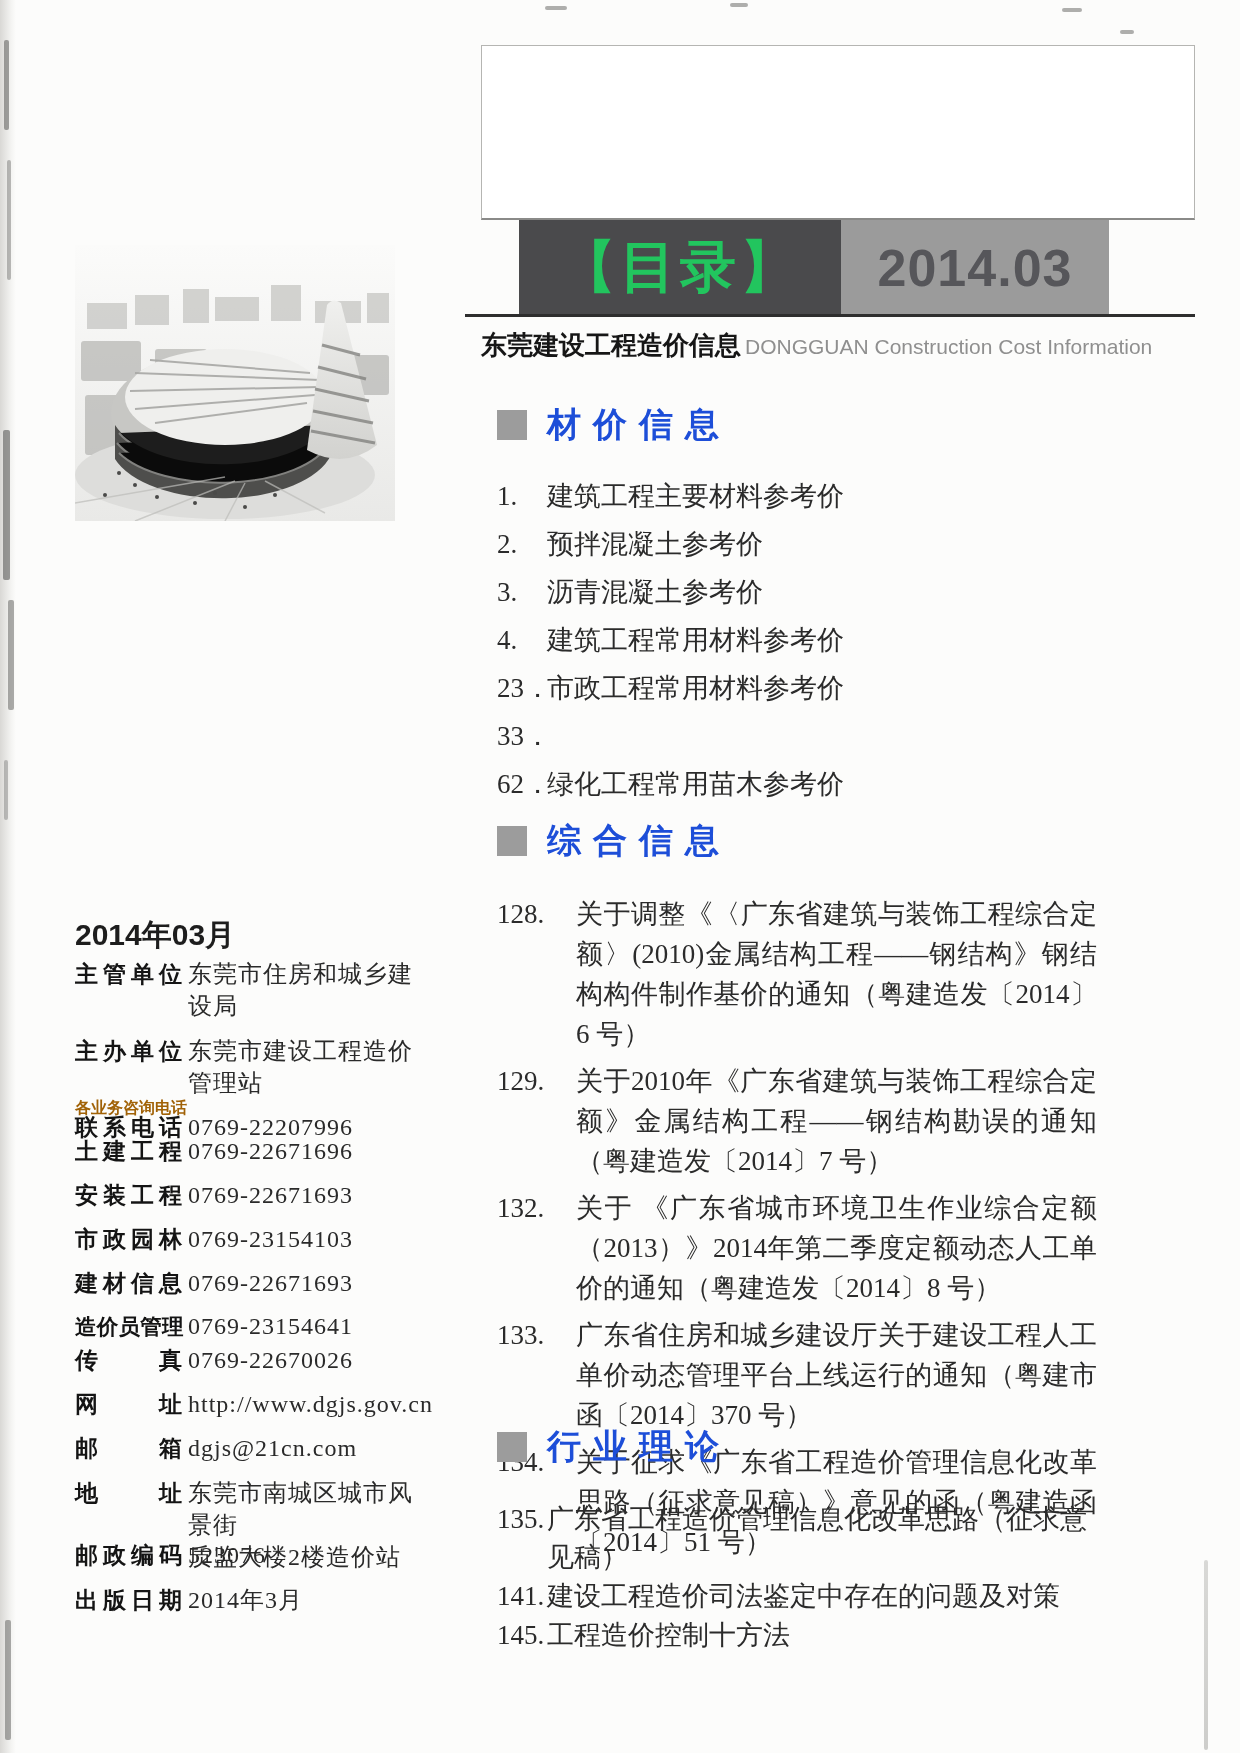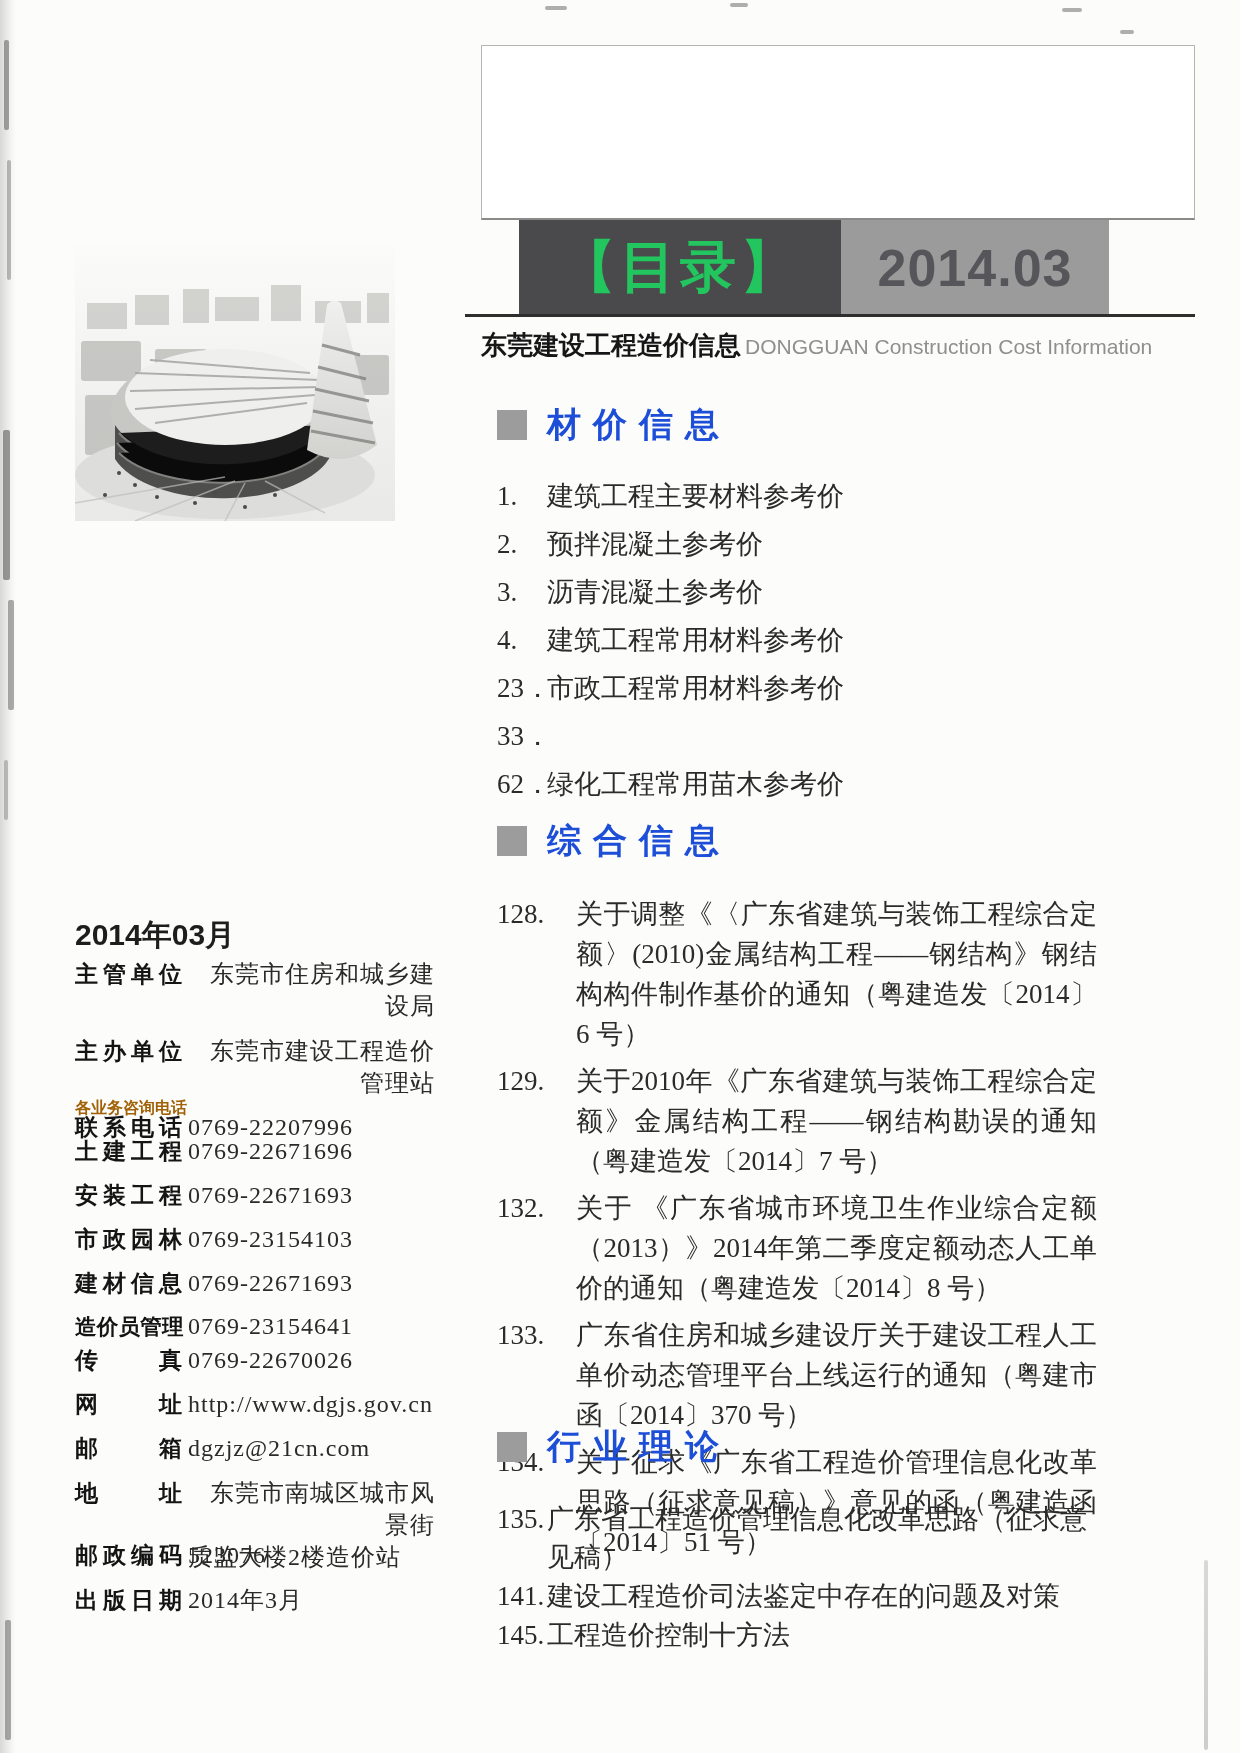--- a/index.html
+++ b/index.html
@@ -40,21 +40,21 @@
   .issue-month{position:absolute;left:75px;top:915px;
     font-family:"Liberation Sans","DejaVu Sans",sans-serif;
     font-weight:bold;font-size:30px;color:#1d1d1d;}
   .lblock{position:absolute;left:75px;width:360px;}
   .lrow{display:flex;align-items:baseline;margin-bottom:13px;}
   .llabel{display:inline-block;width:107px;
     font-family:"Liberation Sans","DejaVu Sans",sans-serif;
     font-weight:bold;font-size:23px;color:#141414;
     text-align:justify;text-align-last:justify;flex:none;}
   .llabel.tight{letter-spacing:-1.5px;font-size:21.5px;}
-  .lvalue{margin-left:6px;font-size:24px;color:#2a2a2a;letter-spacing:1px;text-align:right;}
+  .lvalue{margin-left:6px;font-size:24px;color:#2a2a2a;letter-spacing:1px;}
   .lheading{font-family:"Liberation Sans","DejaVu Sans",sans-serif;
     font-weight:bold;font-size:16px;color:#a16207;text-align:center;}
   .addr2{margin-left:113px;font-size:24px;color:#2a2a2a;letter-spacing:1px;margin-top:-2px;margin-bottom:10px;}
   
   .section{position:absolute;left:497px;width:600px;}
   .sec-head{display:flex;align-items:center;margin-bottom:30px;}
   .sq{width:30px;height:30px;background:#9c9c9c;margin-right:20px;flex:none;}
   .sec-title{font-family:"Liberation Sans","DejaVu Sans",sans-serif;
     font-weight:bold;font-size:34px;color:#1d4ed8;letter-spacing:12px;white-space:nowrap;}
   .item{display:flex;font-size:27px;color:#2b2b2b;}
@@ -214,21 +214,21 @@
     <div class="lrow">
       <span class="llabel">传真</span>
       <span class="lvalue">0769-22670026</span>
     </div>
     <div class="lrow">
       <span class="llabel">网址</span>
       <span class="lvalue">http://www.dgjs.gov.cn</span>
     </div>
     <div class="lrow">
       <span class="llabel">邮箱</span>
-      <span class="lvalue">dgzjz@21cn.com</span>
+      <span class="lvalue">dgjs@21cn.com</span>
     </div>
     <div class="lrow" style="margin-bottom:2px;">
       <span class="llabel">地址</span>
       <span class="lvalue">东莞市南城区城市风景街</span>
     </div>
     <div class="addr2">质监大楼2楼造价站</div>
   </div>
 
   <div class="lblock" style="top:1540px;">
     <div class="lrow">

